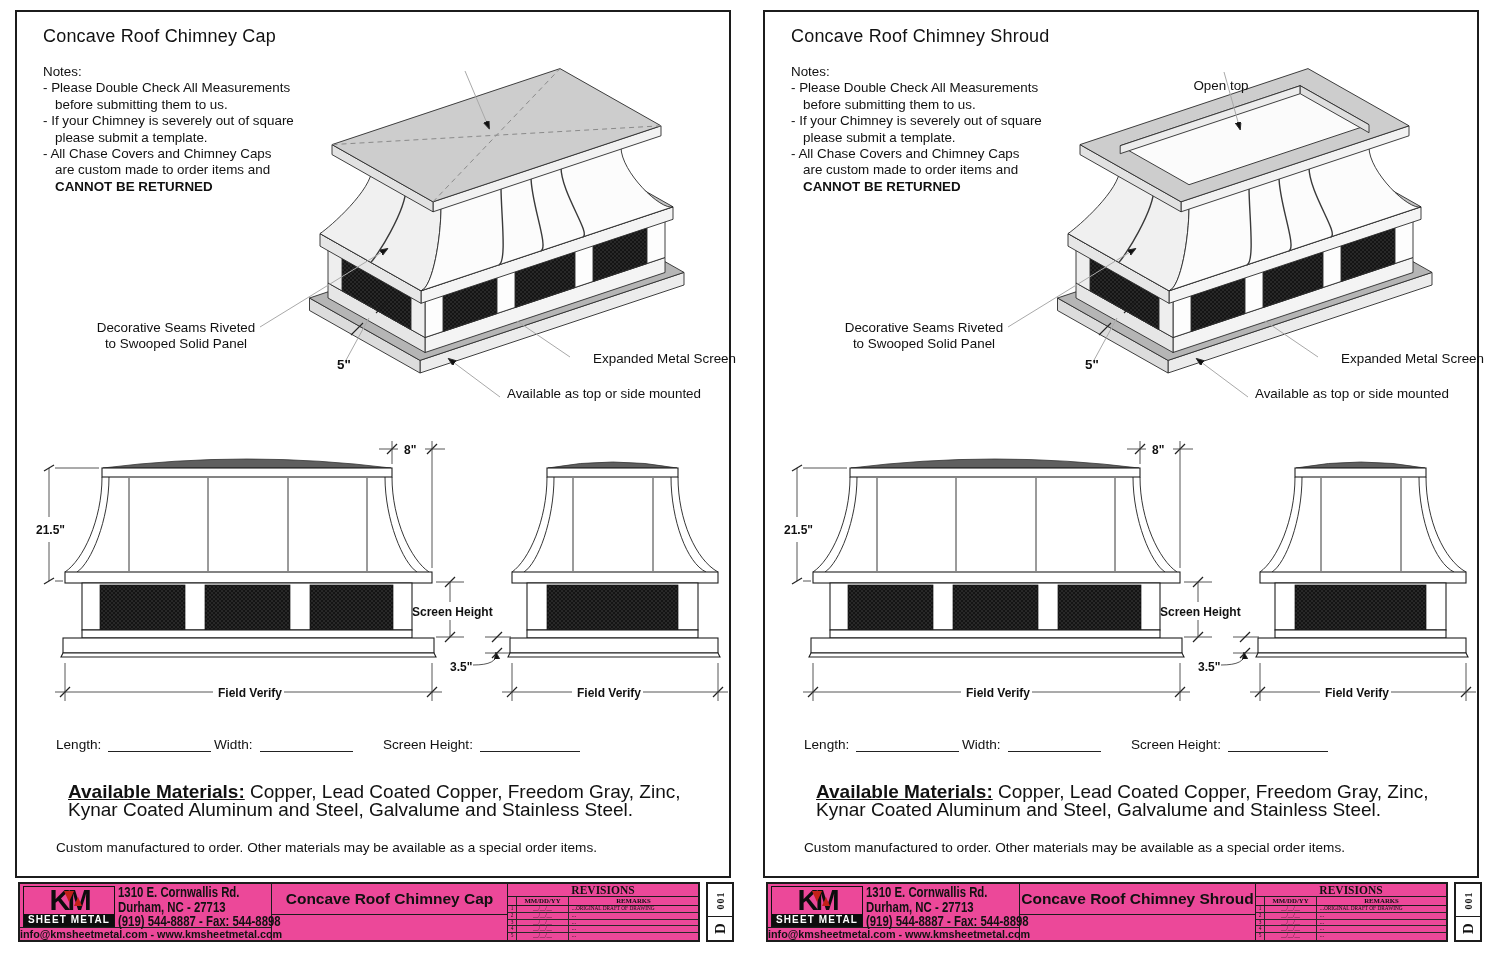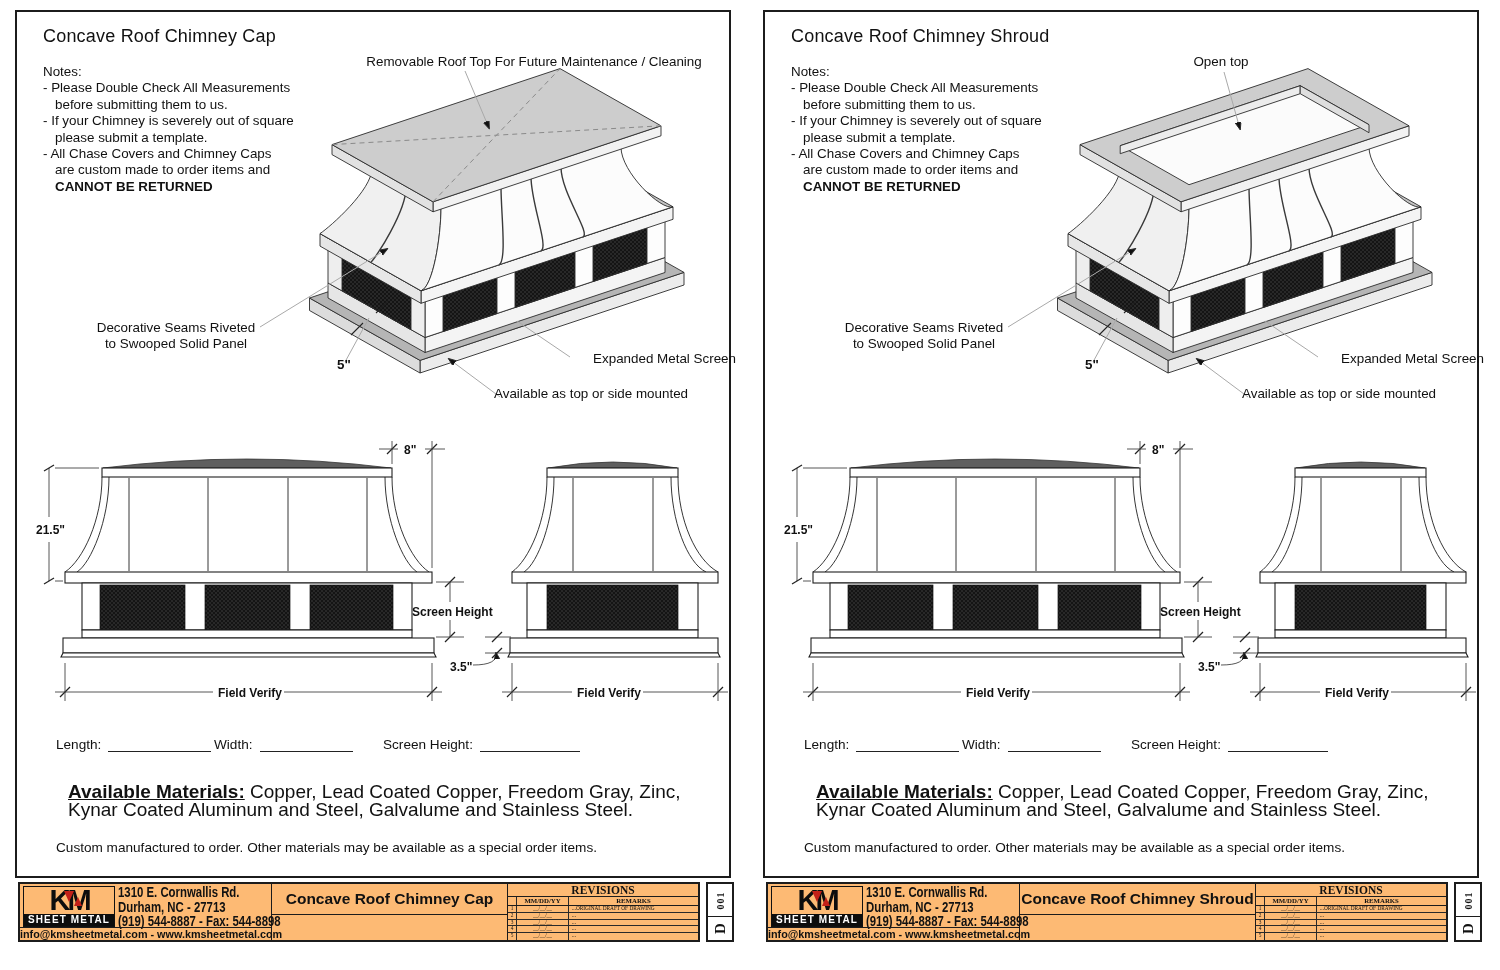--- a/index.html
+++ b/index.html
@@ -9,38 +9,38 @@
   .frame{position:absolute;left:0;top:10px;width:716px;height:868px;border:2px solid #1c1c1c;box-sizing:border-box;}
   .p-title{position:absolute;left:28px;top:26px;font-size:18px;letter-spacing:.2px;}
   .notes{position:absolute;left:28px;top:64px;font-size:13.4px;line-height:16.4px;}
   .note-cont{padding-left:12px;}
   .note-bold{font-weight:bold;padding-left:12px;}
   .svg3d{position:absolute;left:20px;top:45px;}
   .svgelev{position:absolute;left:20px;top:420px;}
   .ann{position:absolute;font-size:13.4px;text-align:center;line-height:16px;}
   .ann-roof{top:54px;}
   .panel--cap .ann-roof{left:333px;width:372px;}
-  .panel--shroud .ann-roof{left:368px;width:180px;}
+  .panel--shroud .ann-roof{left:368px;width:180px;margin-top:24px;}
   .ann-seams{left:60px;top:320px;width:202px;}
   .ann-5{left:312px;top:357px;width:34px;font-weight:bold;}
   .ann-screen{left:551px;top:351px;width:170px;text-align:right;}
-  .ann-mount{left:479px;top:386px;width:220px;text-align:left;}
+  .ann-mount{left:479px;top:386px;width:220px;text-align:center;}
   .panel--cap .lead-shroud{display:none;}
   .panel--cap .roof-open{display:none;}
   .panel--shroud .lead-cap{display:none;}
   .panel--shroud .roof-solid{display:none;}
   .form-row{position:absolute;top:737px;font-size:13.6px;}
   .fg1{left:41px;} .fg2{left:199px;} .fg3{left:368px;}
   .blank{display:inline-block;border-bottom:1.6px solid #222;height:13px;margin-left:7px;vertical-align:bottom;}
   .b1{width:103px;} .b2{width:93px;} .b3{width:100px;}
   .materials{position:absolute;left:53px;top:783px;width:662px;font-size:19px;line-height:17.5px;}
   .mat-label{font-weight:bold;text-decoration:underline;}
   .custom{position:absolute;left:41px;top:840px;font-size:13.6px;text-align:right;}
   
-  .tb{position:absolute;left:3px;top:882px;width:682px;height:60px;border:2px solid #1c1c1c;box-sizing:border-box;background:#fdba74;}
+  .tb{position:absolute;left:3px;top:882px;width:682px;height:60px;border:2px solid #1c1c1c;box-sizing:border-box;background:#ec4899;}
   .tb-left{position:absolute;left:0;top:0;width:252px;height:56px;border-right:1.4px solid #1c1c1c;box-sizing:border-box;}
   .tb-logo{position:absolute;left:3px;top:2px;width:92px;height:41px;border:1.5px solid #111;box-sizing:border-box;overflow:hidden;}
   .logo-km{position:relative;height:26px;text-align:center;font-weight:bold;font-size:29px;line-height:27px;letter-spacing:-3px;color:#0d0d0d;}
   .logo-t1{position:absolute;left:40px;top:4px;width:0;height:0;border-left:5px solid transparent;border-right:5px solid transparent;border-top:11px solid #c32018;}
   .logo-t2{position:absolute;left:50px;top:10px;width:0;height:0;border-left:4px solid transparent;border-right:4px solid transparent;border-bottom:9px solid #c32018;}
   .logo-sub{position:absolute;left:0;right:0;bottom:0;height:12px;background:#0d0d0d;color:#fff;
             font-size:10px;font-weight:bold;letter-spacing:1.1px;text-align:center;line-height:12px;}
   .tb-addr{position:absolute;left:98px;top:1px;width:190px;font-weight:bold;font-size:14.6px;line-height:14.6px;
            white-space:nowrap;transform:scaleX(.78);transform-origin:0 0;}
   .tb-contact{position:absolute;left:0;bottom:0;width:252px;height:13px;border-top:1.2px solid #1c1c1c;box-sizing:border-box;
@@ -160,21 +160,20 @@
         <line class="lead lead-shroud" x1="441" y1="27" x2="457" y2="84" marker-end="url(#mArr)"></line>
         <line class="lead" x1="225" y1="282" x2="352" y2="204" marker-end="url(#mArr)"></line>
         <line class="lead" x1="310" y1="317" x2="334" y2="273"></line>
         <line class="tick" x1="316" y1="290" x2="328" y2="278"></line>
         <line class="tick" x1="341" y1="268" x2="353" y2="256"></line>
         <line class="lead" x1="535" y1="312" x2="482" y2="276"></line>
         <line class="lead" x1="465" y1="352" x2="414" y2="314" marker-end="url(#mArr)"></line>
       </g>
     </svg>
 
-    <div class="ann ann-roof">Removable Roof Top For Future Maintenance / Cleaning</div>
     <div class="ann ann-seams">
       <div>Decorative Seams Riveted</div>
       <div>to Swooped Solid Panel</div>
     </div>
     <div class="ann ann-5">5"</div>
     <div class="ann ann-screen">Expanded Metal Screen</div>
     <div class="ann ann-mount">Available as top or side mounted</div>
 
     <svg class="svgelev elv" width="700" height="300" viewBox="0 0 700 300">
       <g>

